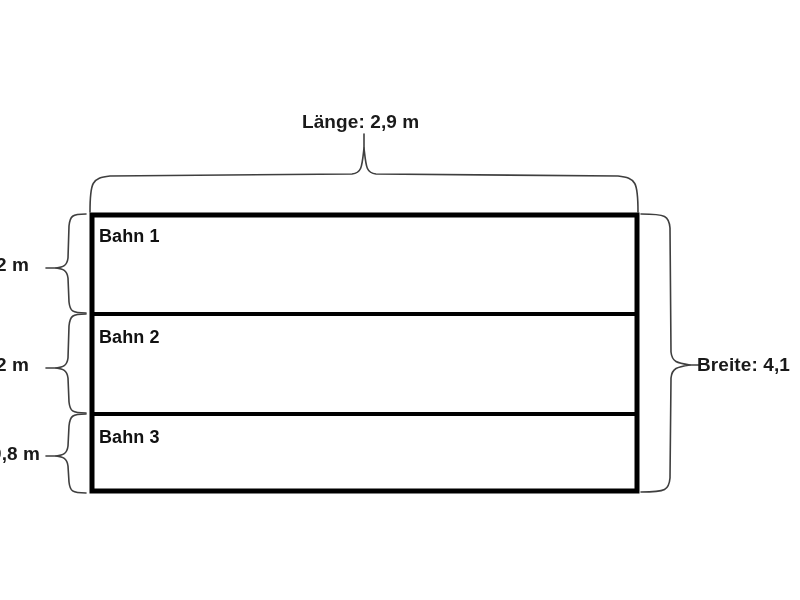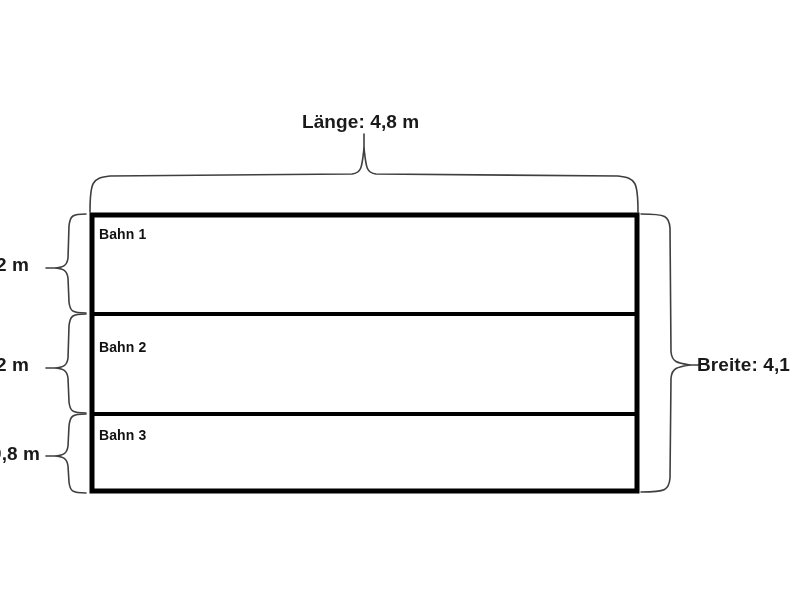--- a/index.html
+++ b/index.html
@@ -49,21 +49,21 @@
   }
   .lbl-title {
     font-size: 19px;
     letter-spacing: 0.1px;
   }
   .lbl-side {
     font-size: 19px;
     letter-spacing: 0.1px;
   }
   .lbl-row {
-    font-size: 14px;
+    font-size: 18px;
     color: #111111;
     letter-spacing: 0.1px;
   }
   #title-length {
     left: 302px;
     top: 112px;
   }
   #label-breite {
     left: 697px;
     top: 355px;
@@ -74,21 +74,21 @@
   }
   #dim-row-2 {
     left: -4px;
     top: 355px;
   }
   #dim-row-3 {
     left: -9px;
     top: 444px;
   }
   #bahn-1 { left: 99px; top: 227px; }
-  #bahn-2 { left: 99px; top: 340px; }
+  #bahn-2 { left: 99px; top: 328px; }
   #bahn-3 { left: 99px; top: 428px; text-align: right; }
 </style>
 </head>
 <body>
 
 <div id="canvas">
 
   <svg class="svg-layer" viewBox="0 0 800 600">
 
     <g>
@@ -146,21 +146,21 @@
       <line class="brace" x1="56" y1="456" x2="46" y2="456"></line>
     </g>
 
     <rect class="rect-outer" x="92" y="215" width="545" height="276"></rect>
 
     <line class="divider" x1="94" y1="314" x2="635" y2="314"></line>
     <line class="divider" x1="94" y1="414" x2="635" y2="414"></line>
 
   </svg>
 
-  <div class="lbl lbl-title" id="title-length">Länge: 4,8 m</div>
+  <div class="lbl lbl-title" id="title-length">Länge: 2,9 m</div>
 
   <div class="lbl lbl-side" id="label-breite">Breite: 4,1</div>
 
   <div class="lbl lbl-side" id="dim-row-1">2 m</div>
 
   <div class="lbl lbl-side" id="dim-row-2">2 m</div>
 
   <div class="lbl lbl-side" id="dim-row-3">0,8 m</div>
 
   <div class="lbl lbl-row" id="bahn-1">Bahn 1</div>

